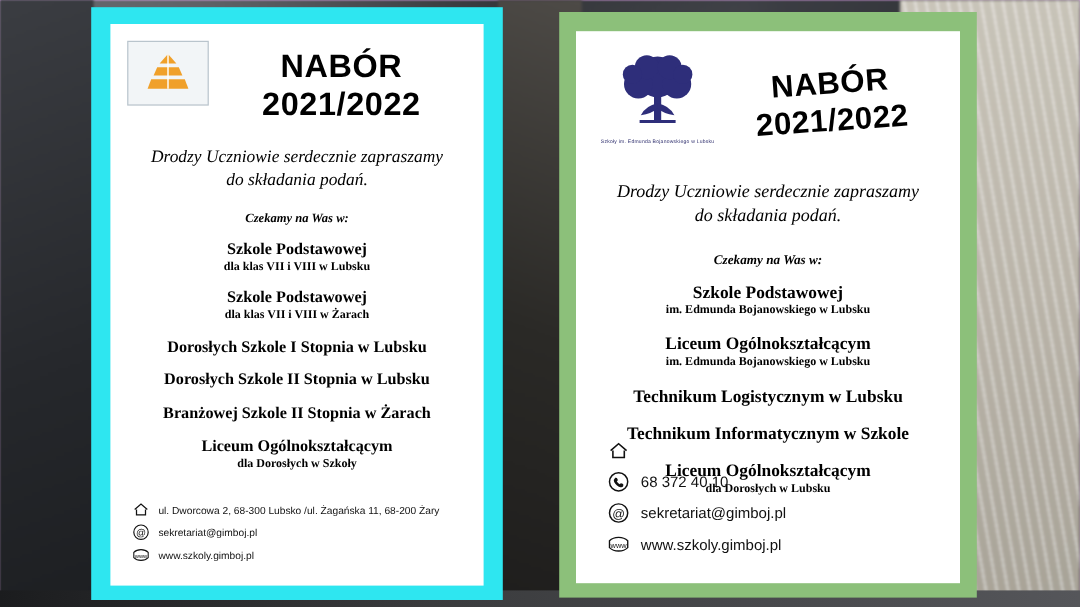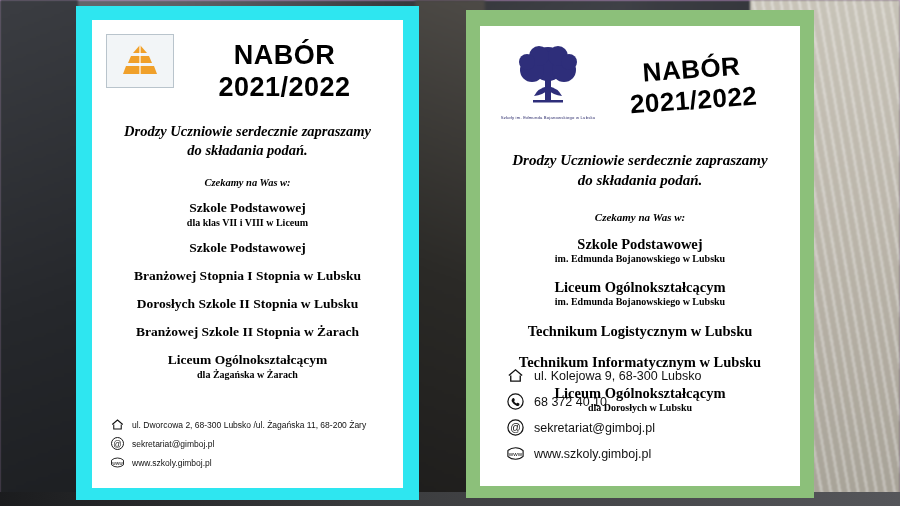--- a/index.html
+++ b/index.html
@@ -141,21 +141,21 @@
   .naglowek-right {
     font-size: 26px;
     padding-top: 14px;
     transform: rotate(-4deg);
     transform-origin: center;
   }
 
   .invite {
     text-align: center;
     font-style: italic;
-    font-weight: bold;
+    font-weight: normal;
     line-height: 1.35;
   }
   .invite-left { font-size: 14.5px; margin-top: 18px; }
   .invite-right { font-size: 15px; margin-top: 22px; }
 
   .waiting {
     text-align: center;
     font-style: italic;
     font-weight: bold;
   }
@@ -260,37 +260,38 @@
       <div class="invite invite-left">
         <div>Drodzy Uczniowie serdecznie zapraszamy</div>
         <div>do składania podań.</div>
       </div>
 
       <div class="waiting waiting-left">Czekamy na Was w:</div>
 
       <div class="schools schools-left">
         <div class="school">
           <div class="school-main">Szkole Podstawowej</div>
-          <div class="school-sub">dla klas VII i VIII w Liceum</div>
+          <div class="school-sub">dla klas VII i VIII w Lubsku</div>
         </div>
         <div class="school">
           <div class="school-main">Szkole Podstawowej</div>
-        </div>
-        <div class="school">
-          <div class="school-main">Branżowej Stopnia I Stopnia w Lubsku</div>
+          <div class="school-sub">dla klas VII i VIII w Żarach</div>
+        </div>
+        <div class="school">
+          <div class="school-main">Dorosłych Szkole I Stopnia w Lubsku</div>
         </div>
         <div class="school">
           <div class="school-main">Dorosłych Szkole II Stopnia w Lubsku</div>
         </div>
         <div class="school">
           <div class="school-main">Branżowej Szkole II Stopnia w Żarach</div>
         </div>
         <div class="school">
           <div class="school-main">Liceum Ogólnokształcącym</div>
-          <div class="school-sub">dla Żagańska w Żarach</div>
+          <div class="school-sub">dla Dorosłych w Szkoły</div>
         </div>
       </div>
 
       <div class="contacts">
         <div class="crow">
           <svg class="cicon" viewBox="0 0 20 20">
             <path d="M3 10 L10 4 L17 10" fill="none" stroke="#111" stroke-width="1.4"></path>
             <path d="M5 10 L5 16 L15 16 L15 10" fill="none" stroke="#111" stroke-width="1.4"></path>
           </svg>
           <span class="ctext">ul. Dworcowa 2, 68-300 Lubsko /ul. Żagańska 11, 68-200 Żary</span>
@@ -355,35 +356,34 @@
           <div class="school-sub">im. Edmunda Bojanowskiego w Lubsku</div>
         </div>
         <div class="school">
           <div class="school-main">Liceum Ogólnokształcącym</div>
           <div class="school-sub">im. Edmunda Bojanowskiego w Lubsku</div>
         </div>
         <div class="school">
           <div class="school-main">Technikum Logistycznym w Lubsku</div>
         </div>
         <div class="school">
-          <div class="school-main">Technikum Informatycznym w Lubsku</div>
+          <div class="school-main">Technikum Informatycznym w Szkole</div>
         </div>
         <div class="school">
           <div class="school-main">Liceum Ogólnokształcącym</div>
           <div class="school-sub">dla Dorosłych w Lubsku</div>
         </div>
       </div>
 
       <div class="contacts contacts-right">
         <div class="crow crow-right">
           <svg class="cicon cicon-right" viewBox="0 0 20 20">
             <path d="M3 10 L10 4 L17 10" fill="none" stroke="#111" stroke-width="1.4"></path>
             <path d="M5 10 L5 16 L15 16 L15 10" fill="none" stroke="#111" stroke-width="1.4"></path>
           </svg>
-          <span class="ctext-right">ul. Kolejowa 9, 68-300 Lubsko</span>
         </div>
         <div class="crow crow-right">
           <svg class="cicon cicon-right" viewBox="0 0 20 20">
             <circle cx="10" cy="10" r="8" fill="none" stroke="#111" stroke-width="1.3"></circle>
             <path d="M7 6.5 q1.5 -0.5 2 1 l0.4 1.2 -1 0.9 q0.9 1.9 2.6 2.6 l0.9 -1 1.2 0.4 q1.5 0.5 1 2 -0.6 1.6 -2.6 1.1 -3.6 -1 -5.4 -4.6 -0.9 -1.8 0.9 -3.6 z" fill="#111"></path>
           </svg>
           <span class="ctext-right">68 372 40 10</span>
         </div>
         <div class="crow crow-right">
           <svg class="cicon cicon-right" viewBox="0 0 20 20">

